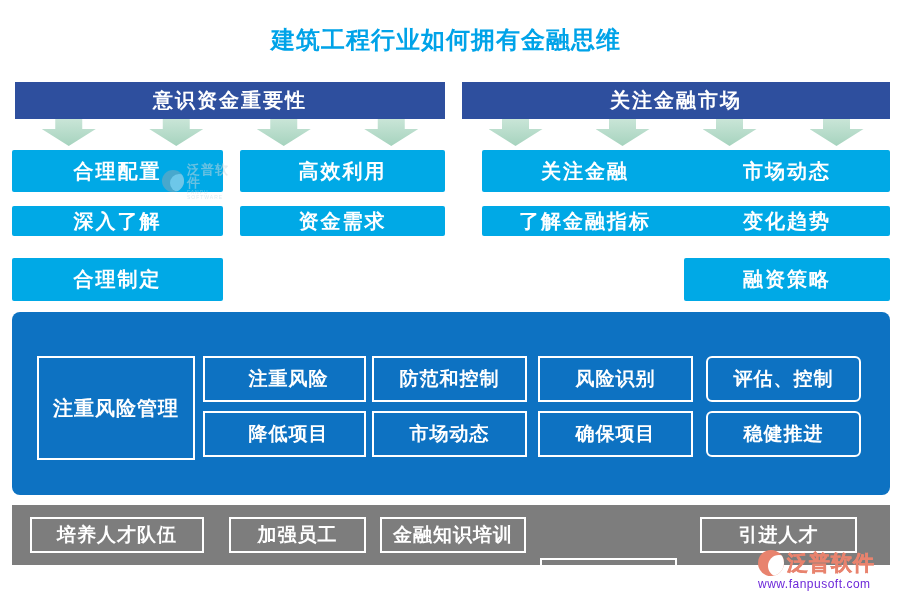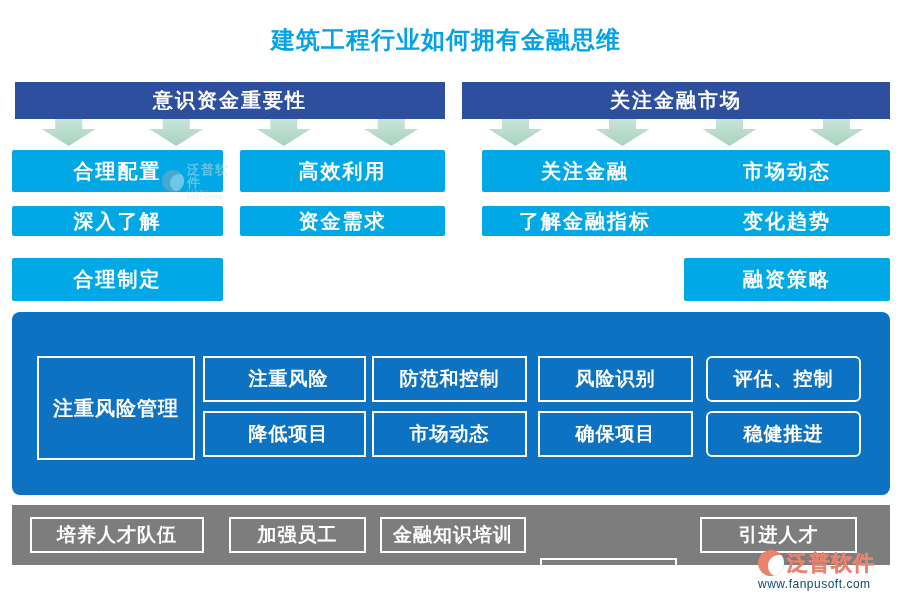--- a/index.html
+++ b/index.html
@@ -90,21 +90,21 @@
     position:relative;overflow:hidden;flex:0 0 auto;
   }
   .brand-circle::after{
     content:"";position:absolute;left:10px;top:5px;width:22px;height:22px;
     border-radius:50%;background:#ffffff;
   }
   .brand-name{
     margin-left:3px;font-size:21px;font-weight:bold;color:#e8836e;letter-spacing:1px;
     -webkit-text-stroke:0.5px #e8836e;white-space:nowrap;
   }
-  .brand-url{font-size:12px;color:#0c4a6e;margin-top:0;letter-spacing:0.5px;white-space:nowrap;}
+  .brand-url{font-size:12px;color:#6d28d9;margin-top:0;letter-spacing:0.5px;white-space:nowrap;}
 </style>
 </head>
 <body>
 
 <div class="stage">
 
   <h1 class="page-title">建筑工程行业如何拥有金融思维</h1>
 
   <div class="hdr hdr-left">意识资金重要性</div>
   <div class="hdr hdr-right">关注金融市场</div>

